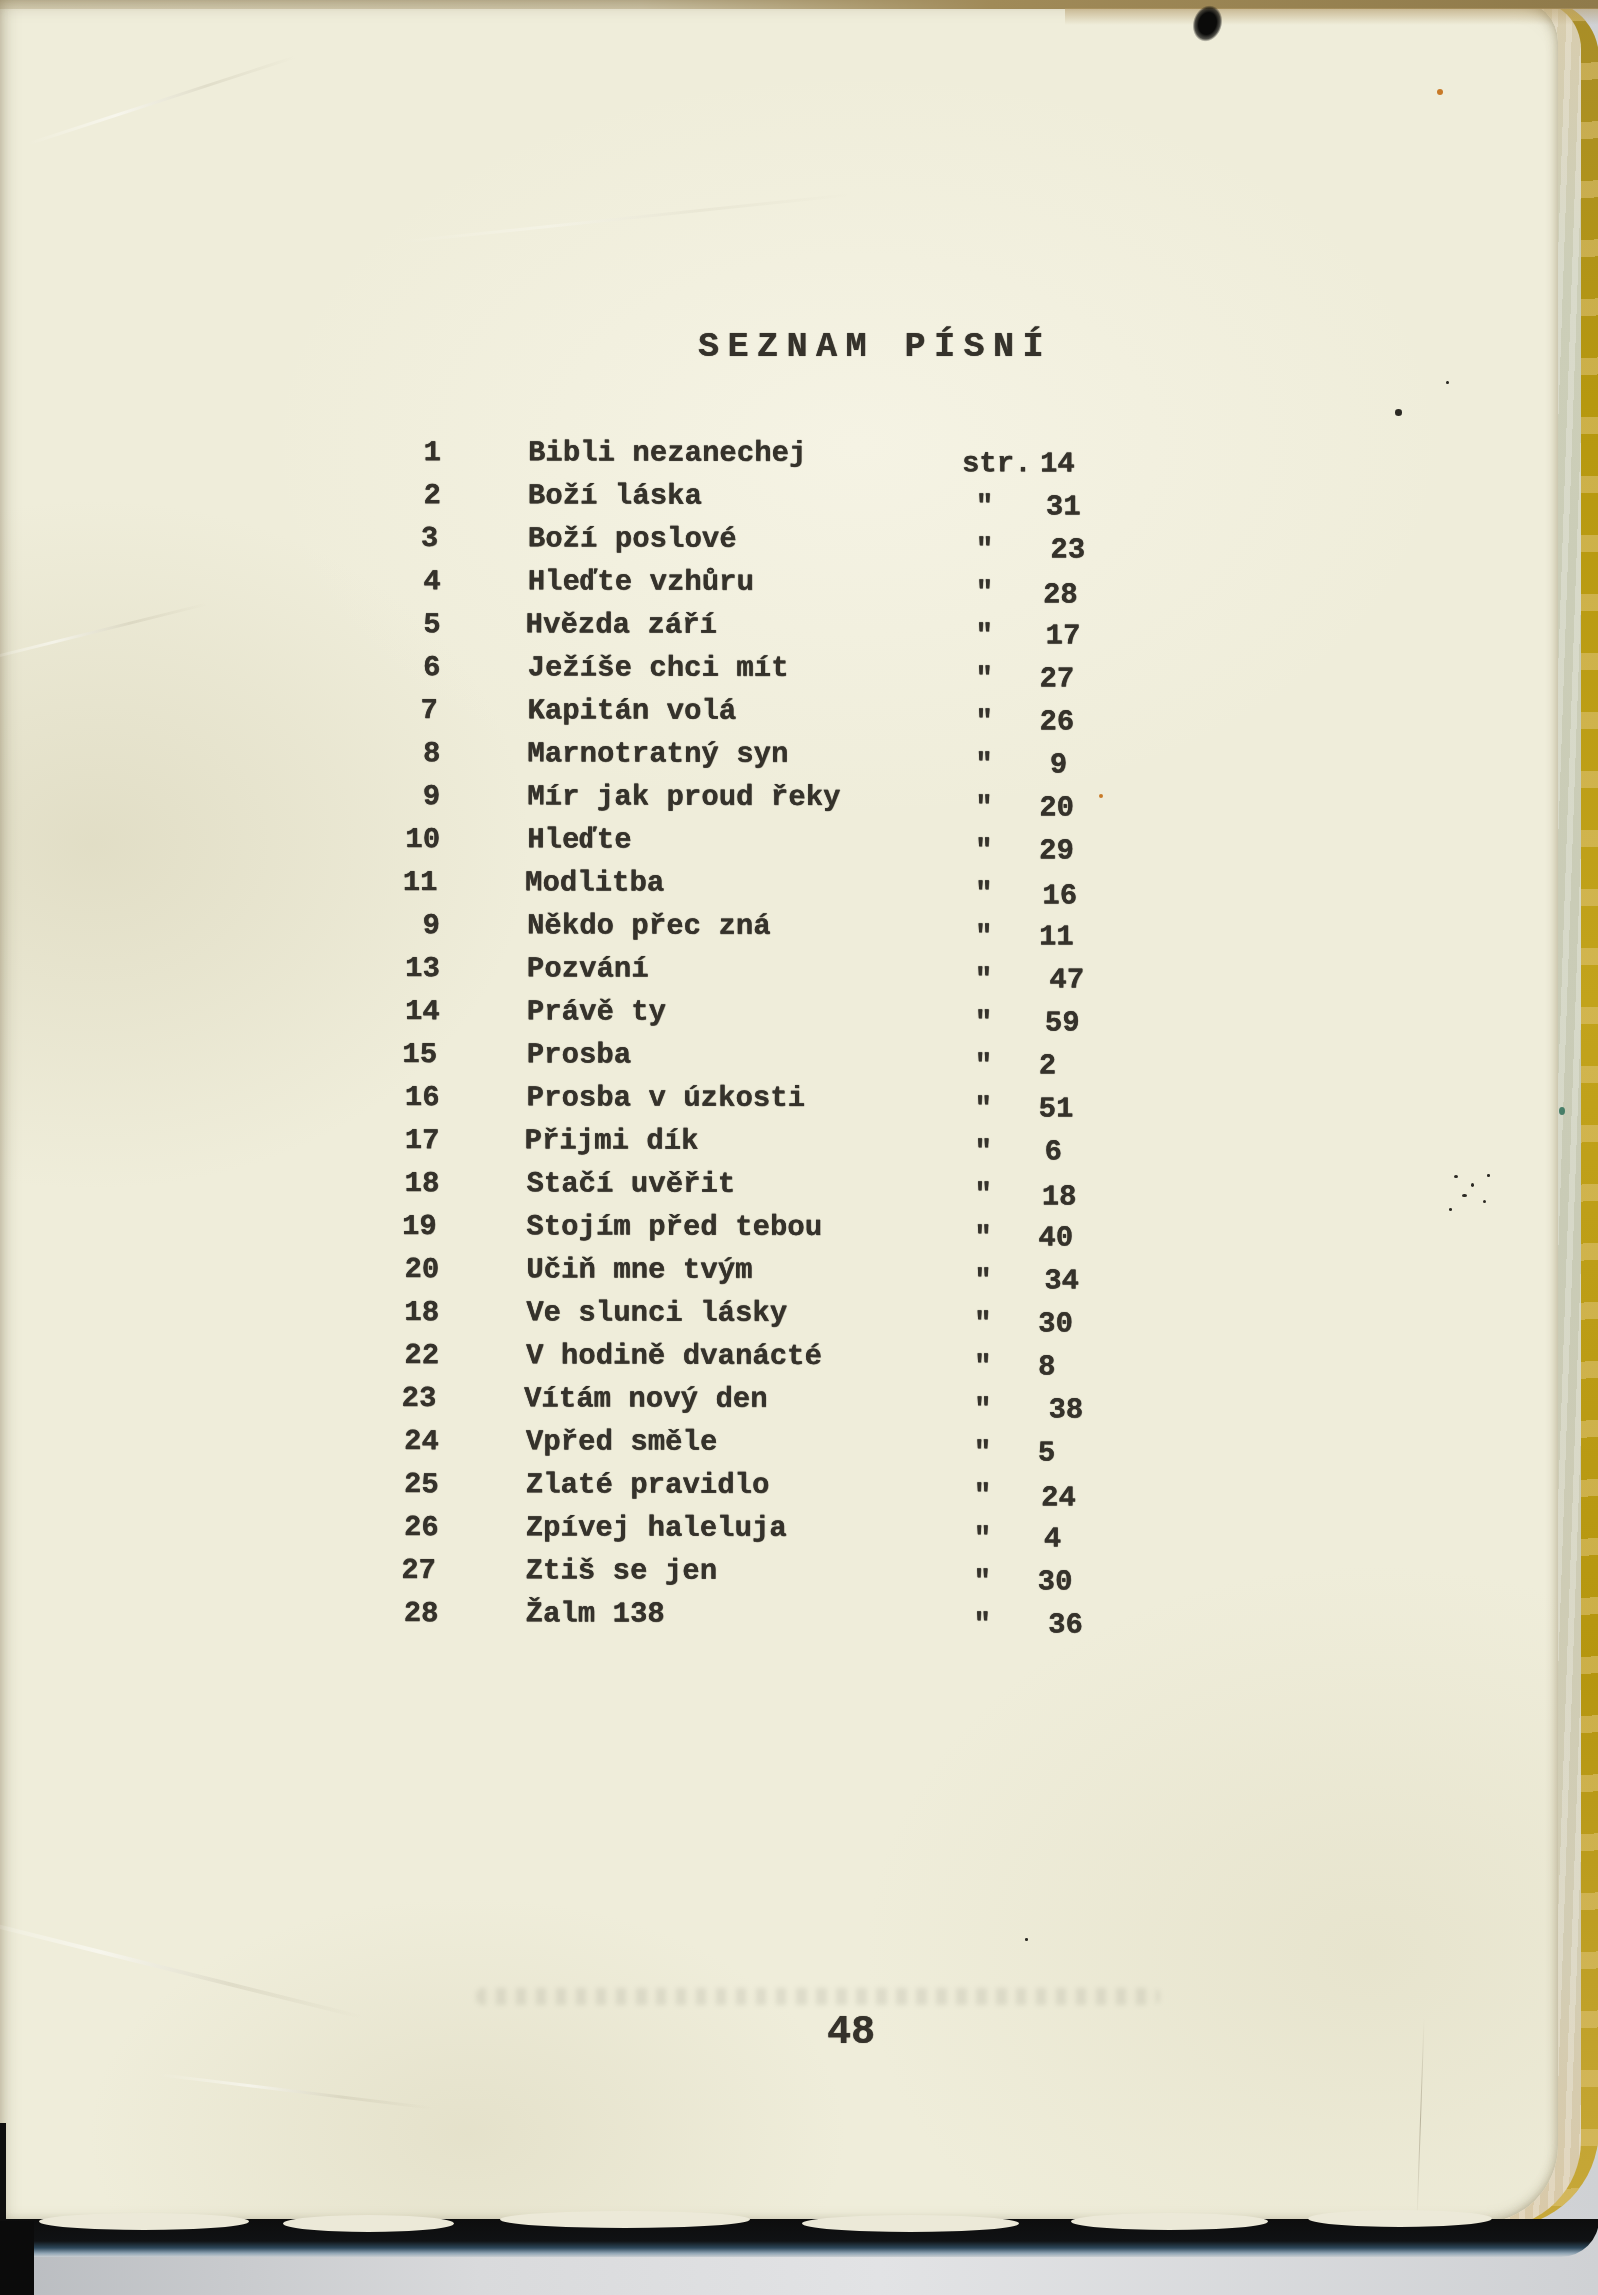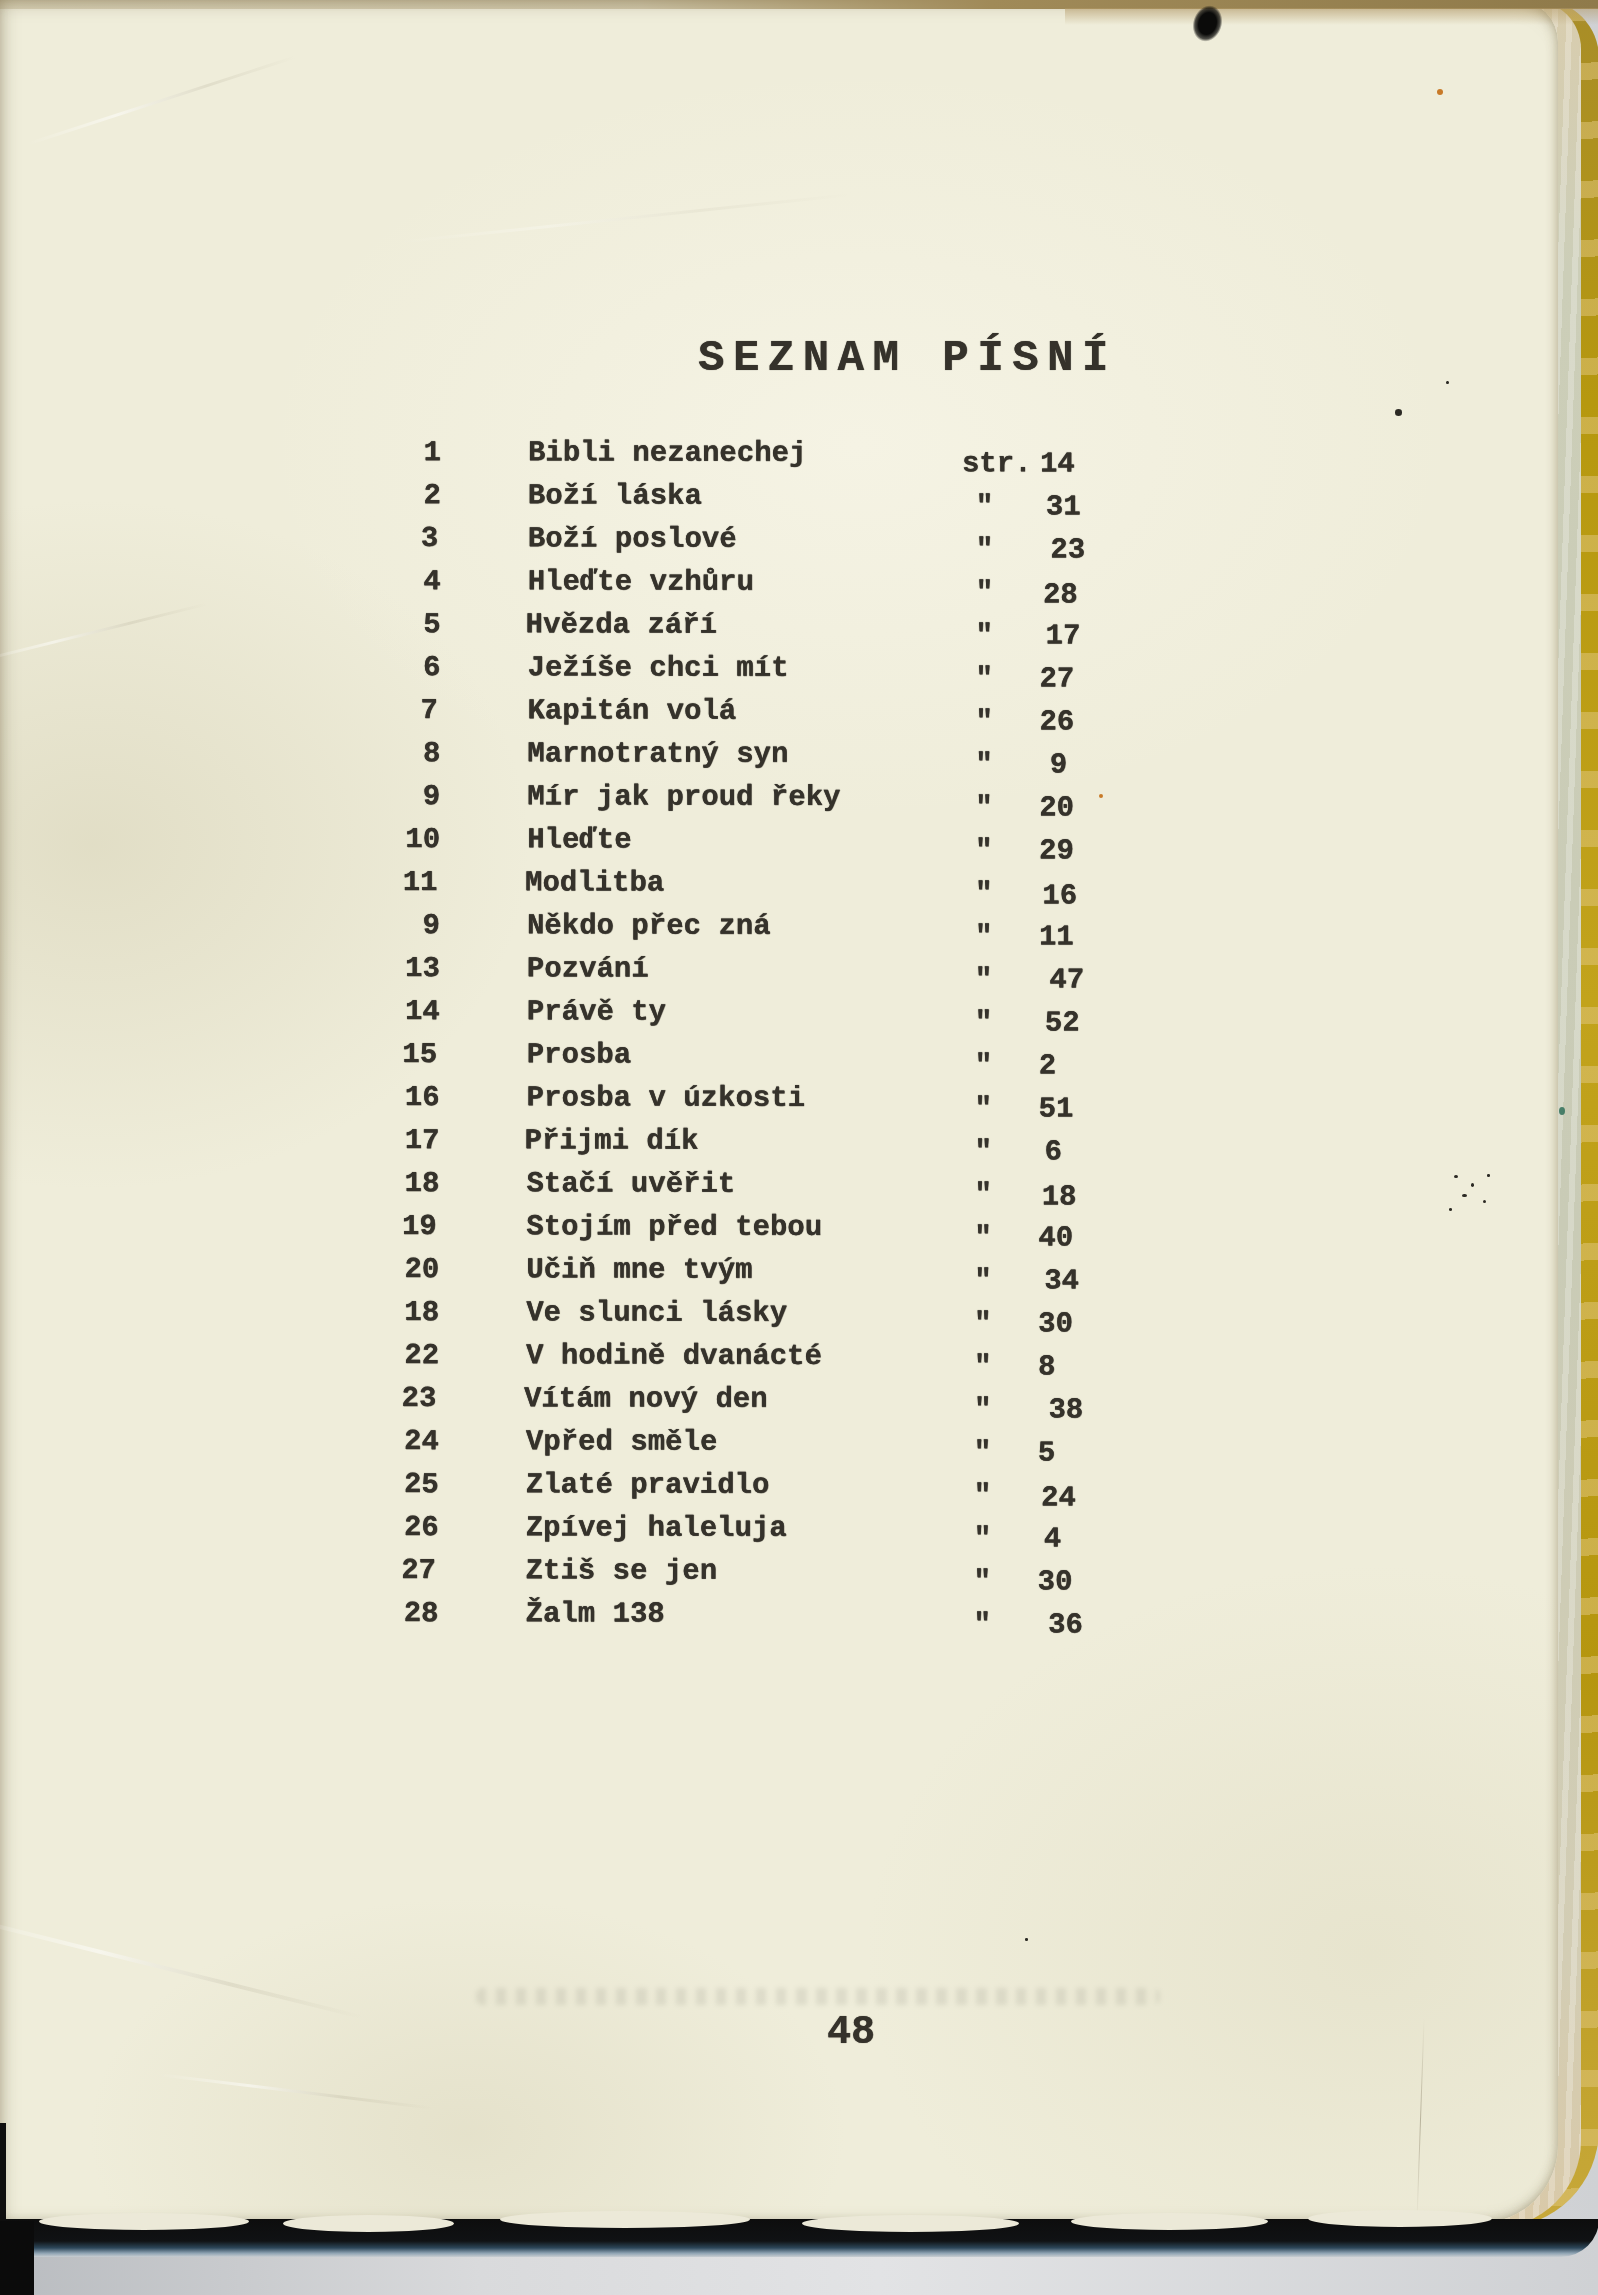--- a/index.html
+++ b/index.html
@@ -42,21 +42,21 @@
   .crease.c2{left:-26px;top:631px;width:237px;height:3.3px;transform:rotate(-14deg);}
   .crease.c3{left:-39px;top:1966px;width:408px;height:4px;transform:rotate(14deg);}
   .crease.c4{left:158px;top:2090px;width:276px;height:3.3px;transform:rotate(7deg);}
   .crease.c5{left:1420px;top:2018px;width:1.3px;height:204px;background:linear-gradient(180deg,rgba(90,78,52,0),rgba(90,78,52,.35),rgba(90,78,52,0));transform:rotate(2deg);}
   .crease.c6{left:394px;top:217px;width:460px;height:3.3px;transform:rotate(-6deg);opacity:.5;}
 
   
   .ink{color:#35322b;font-weight:700;
        text-shadow:0 0 0.9px rgba(48,44,36,.85), 0.4px 0.4px 0.4px rgba(48,44,36,.5);}
 
-  .title{position:absolute;left:698px;top:304px;font-size:44px;letter-spacing:8.5px;white-space:nowrap;}
+  .title{position:absolute;left:698px;top:304px;font-size:35px;letter-spacing:8.5px;white-space:nowrap;}
 
   .song-list{position:absolute;left:362px;top:431px;width:855px;transform:rotate(.12deg);transform-origin:top left;}
   .row{position:relative;height:43px;font-size:29px;line-height:43px;white-space:nowrap;}
   .row .num{position:absolute;left:0;top:0;width:79px;text-align:right;}
   .row .title-cell{position:absolute;left:166px;top:0;}
   .row .ref{position:absolute;left:606px;top:10px;margin-left:8px;}
   .row:first-child .ref{left:592px;}
   .row .pg{position:absolute;left:678px;top:10px;}
   
   .row:nth-child(3n+2) .pg{transform:translateX(6px);}
@@ -208,21 +208,21 @@
     <span class="num">13</span>
     <span class="title-cell">Pozvání</span>
     <span class="ref">"</span>
     <span class="pg">47</span>
   </div>
 
   <div class="row ink">
     <span class="num">14</span>
     <span class="title-cell">Právě ty</span>
     <span class="ref">"</span>
-    <span class="pg">52</span>
+    <span class="pg">59</span>
   </div>
 
   <div class="row ink">
     <span class="num">15</span>
     <span class="title-cell">Prosba</span>
     <span class="ref">"</span>
     <span class="pg">2</span>
   </div>
 
   <div class="row ink">

